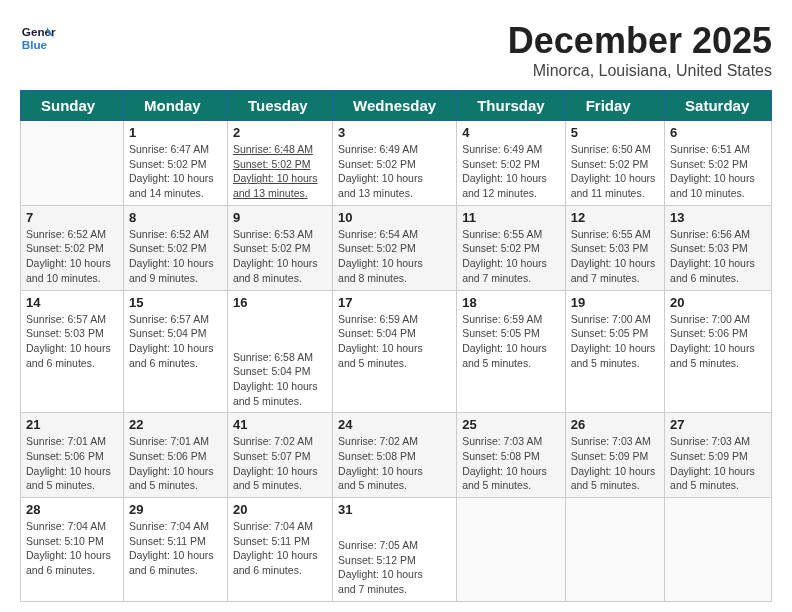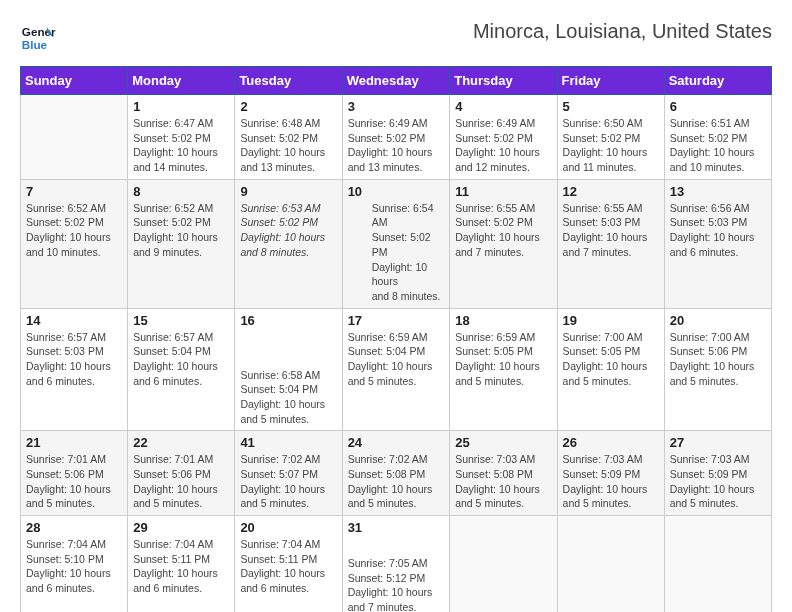--- a/index.html
+++ b/index.html
@@ -27,34 +27,34 @@
     }
     .title-area {
       text-align: right;
     }
     .month-title {
       font-size: 36px;
       font-weight: bold;
       color: #222;
     }
     .location-title {
-      font-size: 20px;
+      font-size: 16px;
       color: #444;
     }
     .calendar {
       width: 100%;
       border-collapse: collapse;
       border: 1px solid #ccc;
     }
     .calendar th {
-      background-color: #6d28d9;
+      background-color: #0f766e;
       color: #fff;
-      font-size: 13px;
+      font-size: 15px;
       font-weight: bold;
-      padding: 6px 4px;
+      padding: 6px 20px;
       text-align: left;
       border: 1px solid #2060a0;
     }
     .calendar td {
       vertical-align: top;
       border: 1px solid #ccc;
       padding: 4px 5px;
       font-size: 10.5px;
       color: #333;
       width: 108px;
@@ -82,20 +82,21 @@
 
 <div class="header-area">
   <div class="logo">
     <svg class="logo-icon" viewBox="0 0 40 40">
       <text x="2" y="18" font-size="13" font-weight="bold" fill="#1a1a2e">General</text>
       <text x="2" y="32" font-size="13" font-weight="bold" fill="#2a7dc9">Blue</text>
       <polygon points="30,8 38,20 30,14" fill="#2a7dc9"></polygon>
     </svg>
   </div>
   <div class="title-area">
+    <div class="month-title">December 2025</div>
     <div class="location-title">Minorca, Louisiana, United States</div>
   </div>
 </div>
 
 <table class="calendar">
   <thead>
     <tr>
     <th>Sunday</th>
         <th>Monday</th>
         <th>Tuesday</th>
@@ -110,21 +111,21 @@
         <td class="empty-cell"></td>
         <td>
           <div class="day-number">1</div>
           <div class="day-info" style="white-space: pre-line;">Sunrise: 6:47 AM
 Sunset: 5:02 PM
 Daylight: 10 hours
 and 14 minutes.</div>
         </td>
         <td>
           <div class="day-number">2</div>
-          <div class="day-info" style="white-space: pre-line;">Sunrise: 6:48 AM
+          <div class="day-info" style="white-space: pre-line; text-decoration: underline;">Sunrise: 6:48 AM
 Sunset: 5:02 PM
 Daylight: 10 hours
 and 13 minutes.</div>
         </td>
         <td>
           <div class="day-number">3</div>
           <div class="day-info" style="white-space: pre-line;">Sunrise: 6:49 AM
 Sunset: 5:02 PM
 Daylight: 10 hours
 and 13 minutes.</div>
@@ -161,28 +162,28 @@
         </td>
         <td>
           <div class="day-number">8</div>
           <div class="day-info" style="white-space: pre-line;">Sunrise: 6:52 AM
 Sunset: 5:02 PM
 Daylight: 10 hours
 and 9 minutes.</div>
         </td>
         <td>
           <div class="day-number">9</div>
-          <div class="day-info" style="white-space: pre-line; font-style: italic;">Sunrise: 6:53 AM
+          <div class="day-info" style="white-space: pre-line;">Sunrise: 6:53 AM
 Sunset: 5:02 PM
 Daylight: 10 hours
 and 8 minutes.</div>
         </td>
         <td>
           <div class="day-number">10</div>
-          <div class="day-info" style="white-space: pre-line; margin-left: 24px;">Sunrise: 6:54 AM
+          <div class="day-info" style="white-space: pre-line;">Sunrise: 6:54 AM
 Sunset: 5:02 PM
 Daylight: 10 hours
 and 8 minutes.</div>
         </td>
         <td>
           <div class="day-number">11</div>
           <div class="day-info" style="white-space: pre-line;">Sunrise: 6:55 AM
 Sunset: 5:02 PM
 Daylight: 10 hours
 and 7 minutes.</div>

